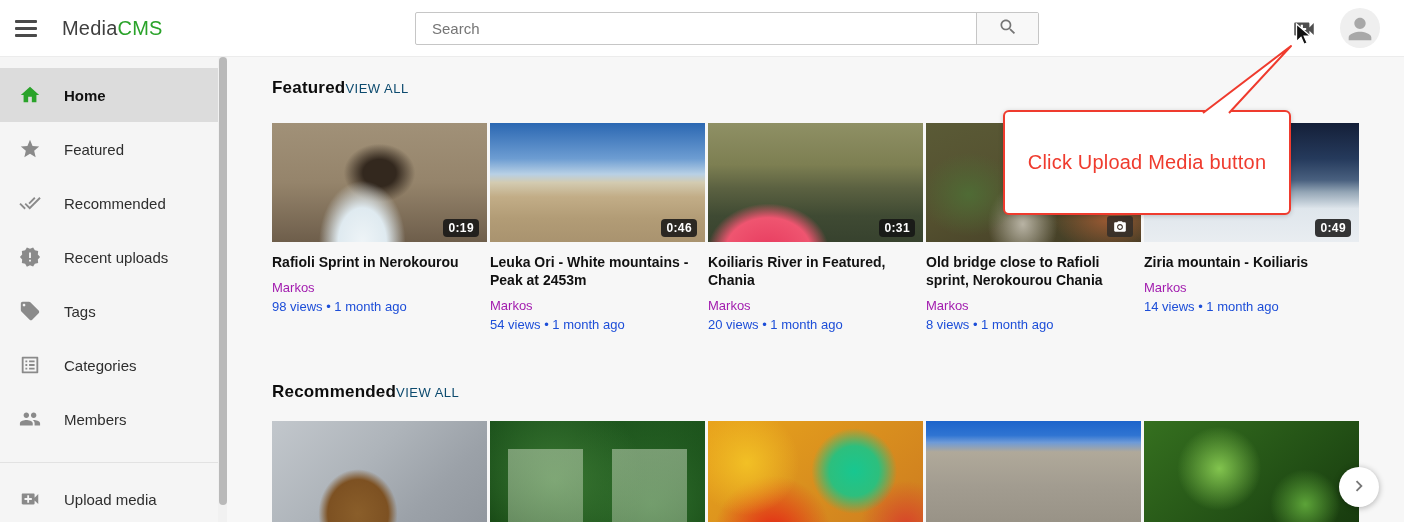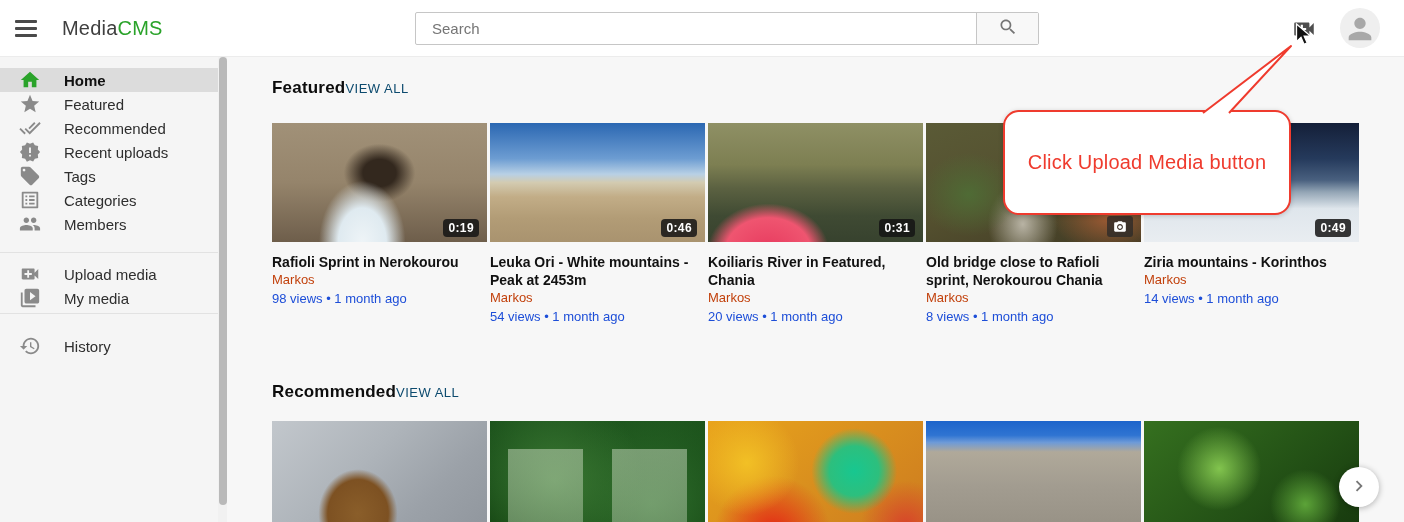--- a/index.html
+++ b/index.html
@@ -15,42 +15,42 @@
   .search { position:absolute; left:415px; top:12px; width:624px; height:33px; display:flex; border:1px solid #c6c6c6; border-radius:2px; background:#fff; }
   .search input { flex:1; border:none; outline:none; padding:0 16px; font-size:15px; color:#333; background:transparent; font-family:"Liberation Sans",sans-serif; }
   .search input::placeholder { color:#757575; }
   .search button { width:62px; border:none; border-left:1px solid #c6c6c6; background:#f8f8f8; display:flex; align-items:center; justify-content:center; cursor:pointer; }
   .hdr-upload { position:absolute; left:1291px; top:16px; width:26px; height:26px; cursor:pointer; }
   .avatar { position:absolute; left:1340px; top:8px; width:40px; height:40px; border-radius:50%; background:#efefef; overflow:hidden; cursor:pointer; }
   .avatar svg { position:absolute; left:3px; top:4px; }
 
   
   .sidebar { position:absolute; left:0; top:57px; width:218px; height:465px; background:#f5f5f5; z-index:5; padding-top:11px; }
-  .side-item { display:flex; align-items:center; height:24px; padding-left:19px; cursor:pointer; color:#2e2e2e; font-size:15px; }
+  .side-item { display:flex; align-items:center; height:54px; padding-left:19px; cursor:pointer; color:#2e2e2e; font-size:15px; }
   .side-item .sicon { width:22px; height:22px; flex:none; display:flex; align-items:center; }
   .side-item .slabel { margin-left:23px; white-space:nowrap; }
   .side-item.active { background:#dcdcdc; font-weight:bold; color:#111; }
   .sdivider { border-top:1px solid #e2e2e2; }
   .d1 { margin-top:16px; margin-bottom:9px; }
   .d2 { margin-top:3px; margin-bottom:20px; }
   .sb-track { position:absolute; left:218px; top:57px; width:9px; height:465px; background:#f1f1f1; z-index:6; }
   .sb-thumb { position:absolute; left:0.5px; top:0; width:8px; height:448px; background:#b9b9b9; border-radius:4px; }
 
   
   .main { position:absolute; left:227px; top:57px; width:1177px; height:465px; background:#f7f7f7; padding:21px 0 0 45px; }
   .sec-head { display:flex; align-items:baseline; height:22px; }
   .sec-title { font-size:17px; font-weight:bold; color:#0d0d0d; letter-spacing:.2px; }
   .view-all { margin-left:0; font-size:13px; font-weight:500; color:#0c4a6e; letter-spacing:.5px; cursor:pointer; }
   .cards { display:flex; gap:3px; margin-top:23px; }
   .card { width:215px; cursor:pointer; }
   .thumb { position:relative; width:215px; height:119px; background:#ddd; }
   .dur { position:absolute; right:8px; bottom:5px; background:rgba(20,20,20,.85); color:#fff; font-size:12px; font-weight:bold; letter-spacing:.4px; padding:2px 5px; border-radius:4px; }
   .pbadge { position:absolute; right:8px; bottom:5px; width:26px; height:21px; background:rgba(40,40,40,.75); border-radius:3px; display:flex; align-items:center; justify-content:center; }
   .vtitle { margin-top:11px; font-size:14px; font-weight:bold; line-height:18px; color:#111; padding-right:6px; }
-  .vauthor { font-size:13px; color:#c2410c; line-height:17px; }
+  .vauthor { margin-top:8px; font-size:13px; color:#a21caf; line-height:17px; }
   .vmeta { margin-top:2px; font-size:13px; color:#1d4ed8; line-height:17px; }
   .section2 { position:absolute; left:45px; top:325px; }
   .section2 .cards { margin-top:17px; }
 
   
   .t-f1 { background:
     radial-gradient(ellipse 60px 85px at 42% 100%, #eef4f7 0%, #dfeaf0 40%, rgba(223,234,240,0) 72%),
     radial-gradient(ellipse 55px 45px at 50% 42%, #33281e 0%, #33281e 30%, rgba(51,40,30,0) 65%),
     linear-gradient(180deg, #a19178 0%, #95846b 50%, #6e5e4b 100%); }
   .t-f2 { background: linear-gradient(180deg, #2b67b2 0%, #6d9dd2 30%, #b8d0e5 43%, #d3cbb1 50%, #c2ad87 62%, #b29c76 80%, #a9936f 100%); }
@@ -80,21 +80,21 @@
     radial-gradient(circle 60px at 92% 88%, #d8442a 0%, rgba(216,68,42,0) 75%),
     linear-gradient(140deg, #e9a41c 0%, #d98f1e 50%, #cc7a20 100%); }
   .t-r4 { background: linear-gradient(180deg, #1d64cb 0%, #2f74d2 12%, #6d9ad8 18%, #b0a99a 26%, #a29c90 55%, #948e82 100%); }
   .t-r5 { background:
     radial-gradient(circle 60px at 35% 40%, #82c44e 0%, rgba(130,196,78,0) 70%),
     radial-gradient(circle 50px at 75% 70%, #5ca338 0%, rgba(92,163,56,0) 70%),
     linear-gradient(140deg, #35701f 0%, #224f15 60%, #16370d 100%); }
 
   
   .next-btn { position:absolute; left:1339px; top:467px; width:40px; height:40px; border:none; border-radius:50%; background:#fff; box-shadow:0 1px 6px rgba(0,0,0,.3); display:flex; align-items:center; justify-content:center; cursor:pointer; z-index:20; }
-  .callout { position:absolute; left:1003px; top:110px; width:288px; height:105px; background:#fff; border:2px solid #ef3b2e; border-radius:16px; box-shadow:0 1px 5px rgba(0,0,0,.18); display:flex; align-items:center; justify-content:center; z-index:30; }
+  .callout { position:absolute; left:1003px; top:110px; width:288px; height:105px; background:#fff; border:2px solid #ef3b2e; border-radius:6px; box-shadow:0 1px 5px rgba(0,0,0,.18); display:flex; align-items:center; justify-content:center; z-index:30; }
   .callout span { color:#ef3b2e; font-size:20px; letter-spacing:.2px; }
   .annot-svg { position:absolute; left:0; top:0; width:1404px; height:522px; pointer-events:none; z-index:31; }
   .cursor-svg { position:absolute; left:1295px; top:23px; pointer-events:none; z-index:40; }
 </style>
 </head>
 <body>
 
 <div class="page">
 
   <div class="header">
@@ -254,21 +254,21 @@
               </span>
           </div>
           <div class="vtitle">Old bridge close to Rafioli sprint, Nerokourou Chania</div>
           <div class="vauthor">Markos</div>
           <div class="vmeta">8 views • 1 month ago</div>
         </div>
         <div class="card">
           <div class="thumb t-f5">
             <span class="dur">0:49</span>
           </div>
-          <div class="vtitle">Ziria mountains - Korinthos</div>
+          <div class="vtitle">Ziria mountain - Koiliaris</div>
           <div class="vauthor">Markos</div>
           <div class="vmeta">14 views • 1 month ago</div>
         </div>
       </div>
     </div>
 
     <div class="section2">
       <div class="sec-head">
         <span class="sec-title">Recommended</span>
         <span class="view-all">VIEW ALL</span>

